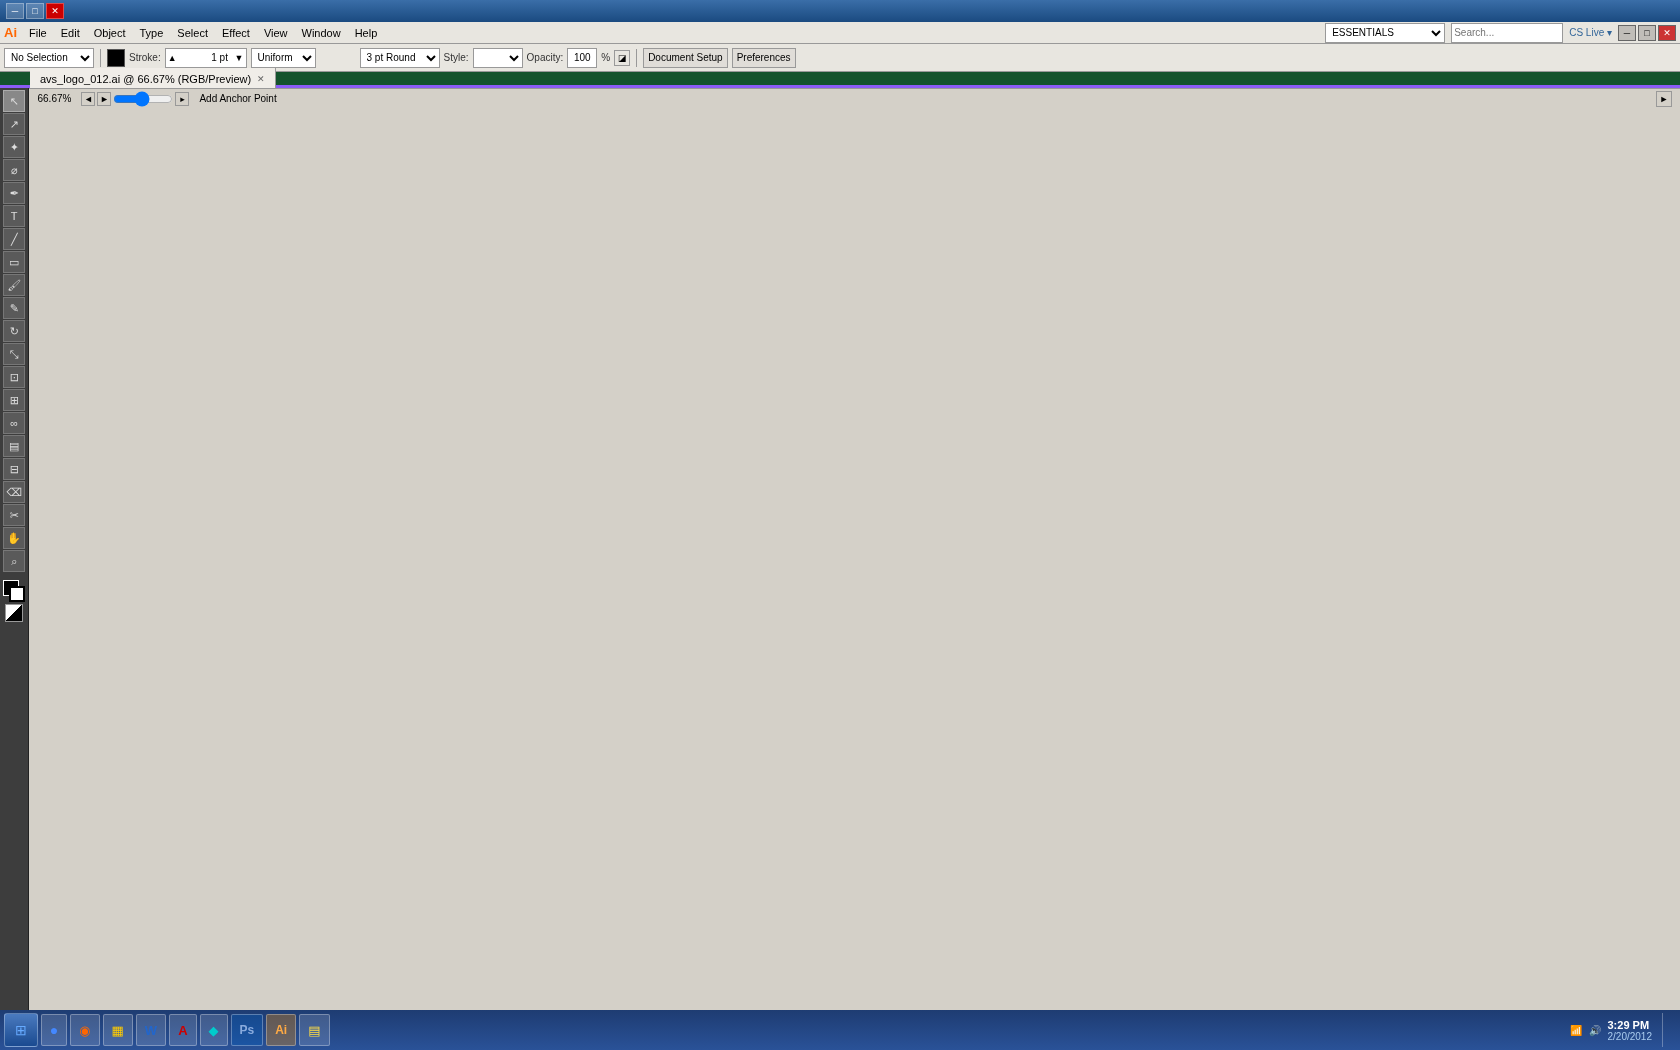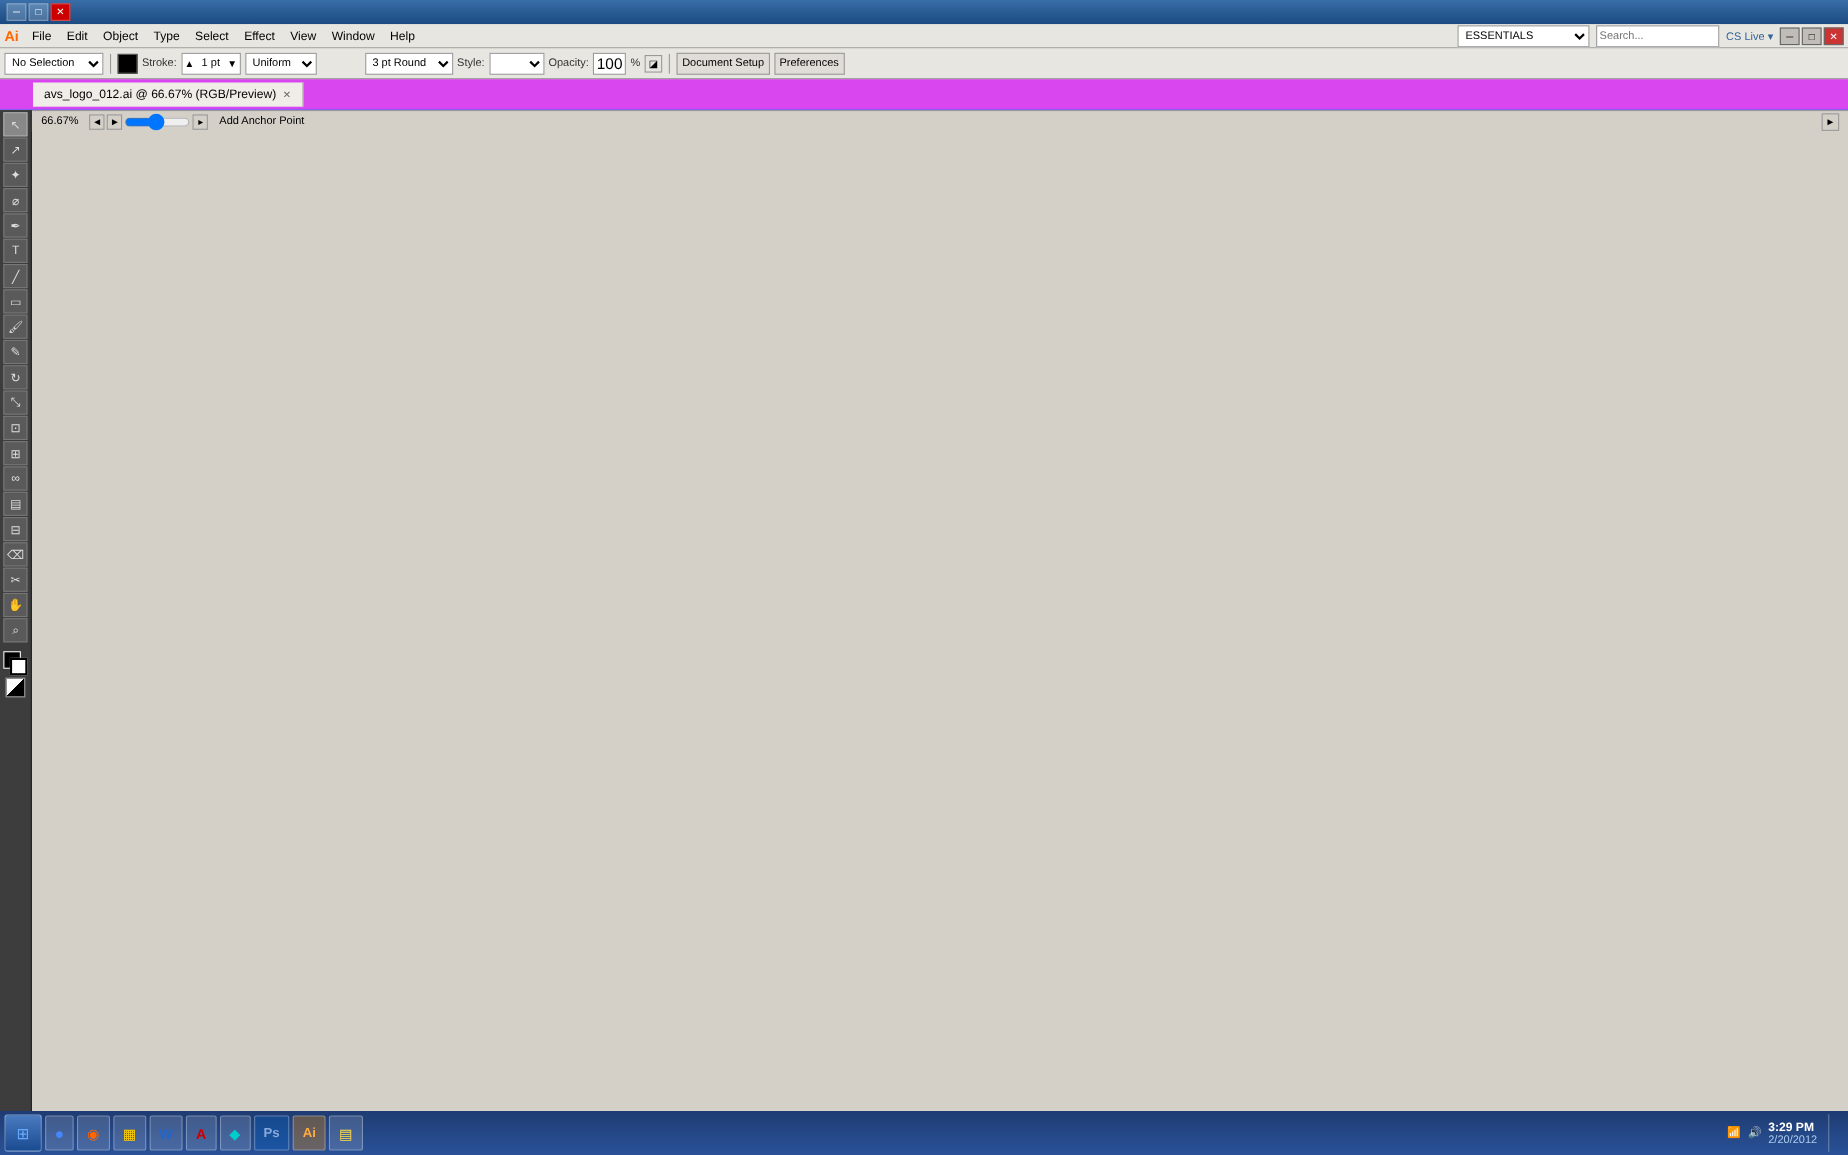--- a/index.html
+++ b/index.html
@@ -22,22 +22,22 @@
       height: 20px; font-size: 10px; border: 1px solid #999; background: white; padding: 0 2px;
     }
     .toolbar-btn {
       height: 20px; padding: 0 4px; font-size: 10px; border: 1px solid #999; background: #e0ddd8; cursor: pointer;
     }
     .toolbar-sep { width: 1px; height: 18px; background: #999; margin: 0 2px; }
     .toolbar-label { font-size: 10px; color: #333; }
 
     
     #tabbar {
-      width: 100%; height: 28px; background: #d946ef; display: flex; align-items: center;
-      border-bottom: 1px solid #8b5cf6; padding: 0;
+      width: 100%; height: 16px; background: #14532d; display: flex; align-items: center;
+      border-bottom: 3px solid #8b5cf6; padding: 0;
     }
     .tab {
       height: 22px; padding: 0 10px; background: #d8d5cf; border-right: 1px solid #999;
       display: flex; align-items: center; font-size: 11px; cursor: pointer;
     }
     .tab.active { background: #f0ede8; }
     .tab-close { margin-left: 6px; font-size: 9px; cursor: pointer; color: #666; }
 
     
     #toolbox {
@@ -119,35 +119,35 @@
 
   <div id="toolbar">
     <select class="toolbar-select" style="width:90px;">
       <option>No Selection</option>
     </select>
     <div class="toolbar-sep"></div>
     <div style="width:18px; height:18px; background:#000; border:1px solid #555; cursor:pointer;"></div>
     <span class="toolbar-label">Stroke:</span>
     <div style="display:flex; align-items:center; border:1px solid #999; background:white; height:20px; padding:0 2px;">
       <span style="font-size:9px;">▲</span>
-      <input type="text" value="1 pt" style="width: 30px; border: none; font-size: 10px; text-align: center;">
+      <input type="text" value="1 pt" style="width: 30px; border: none; font-size: 10px; text-align: center; margin-left: 28px;">
       <span style="font-size:9px;">▼</span>
     </div>
     <select class="toolbar-select" style="width:65px;">
       <option>Uniform</option>
     </select>
     <select class="toolbar-select" style="width:80px;margin-left:40px;">
       <option>3 pt Round</option>
     </select>
     <span class="toolbar-label">Style:</span>
     <select class="toolbar-select" style="width:50px;">
       <option></option>
     </select>
     <span class="toolbar-label">Opacity:</span>
-    <input type="text" value="100" style="width: 30px; height: 20px; border: 1px solid rgb(153, 153, 153); font-size: 14px; text-align: center;">
+    <input type="text" value="100" style="width: 30px; height: 20px; border: 1px solid rgb(153, 153, 153); font-size: 10px; text-align: center;">
     <span class="toolbar-label">%</span>
     <div style="width:16px; height:16px; border:1px solid #999; display:flex; align-items:center; justify-content:center; cursor:pointer; font-size:9px;">◪</div>
     <div class="toolbar-sep"></div>
     <button class="toolbar-btn">Document Setup</button>
     <button class="toolbar-btn">Preferences</button>
   </div>
 
   <div id="tabbar">
     <div style="display:flex; align-items:flex-end; height:22px; padding-left:30px;">
       <div class="tab active">

